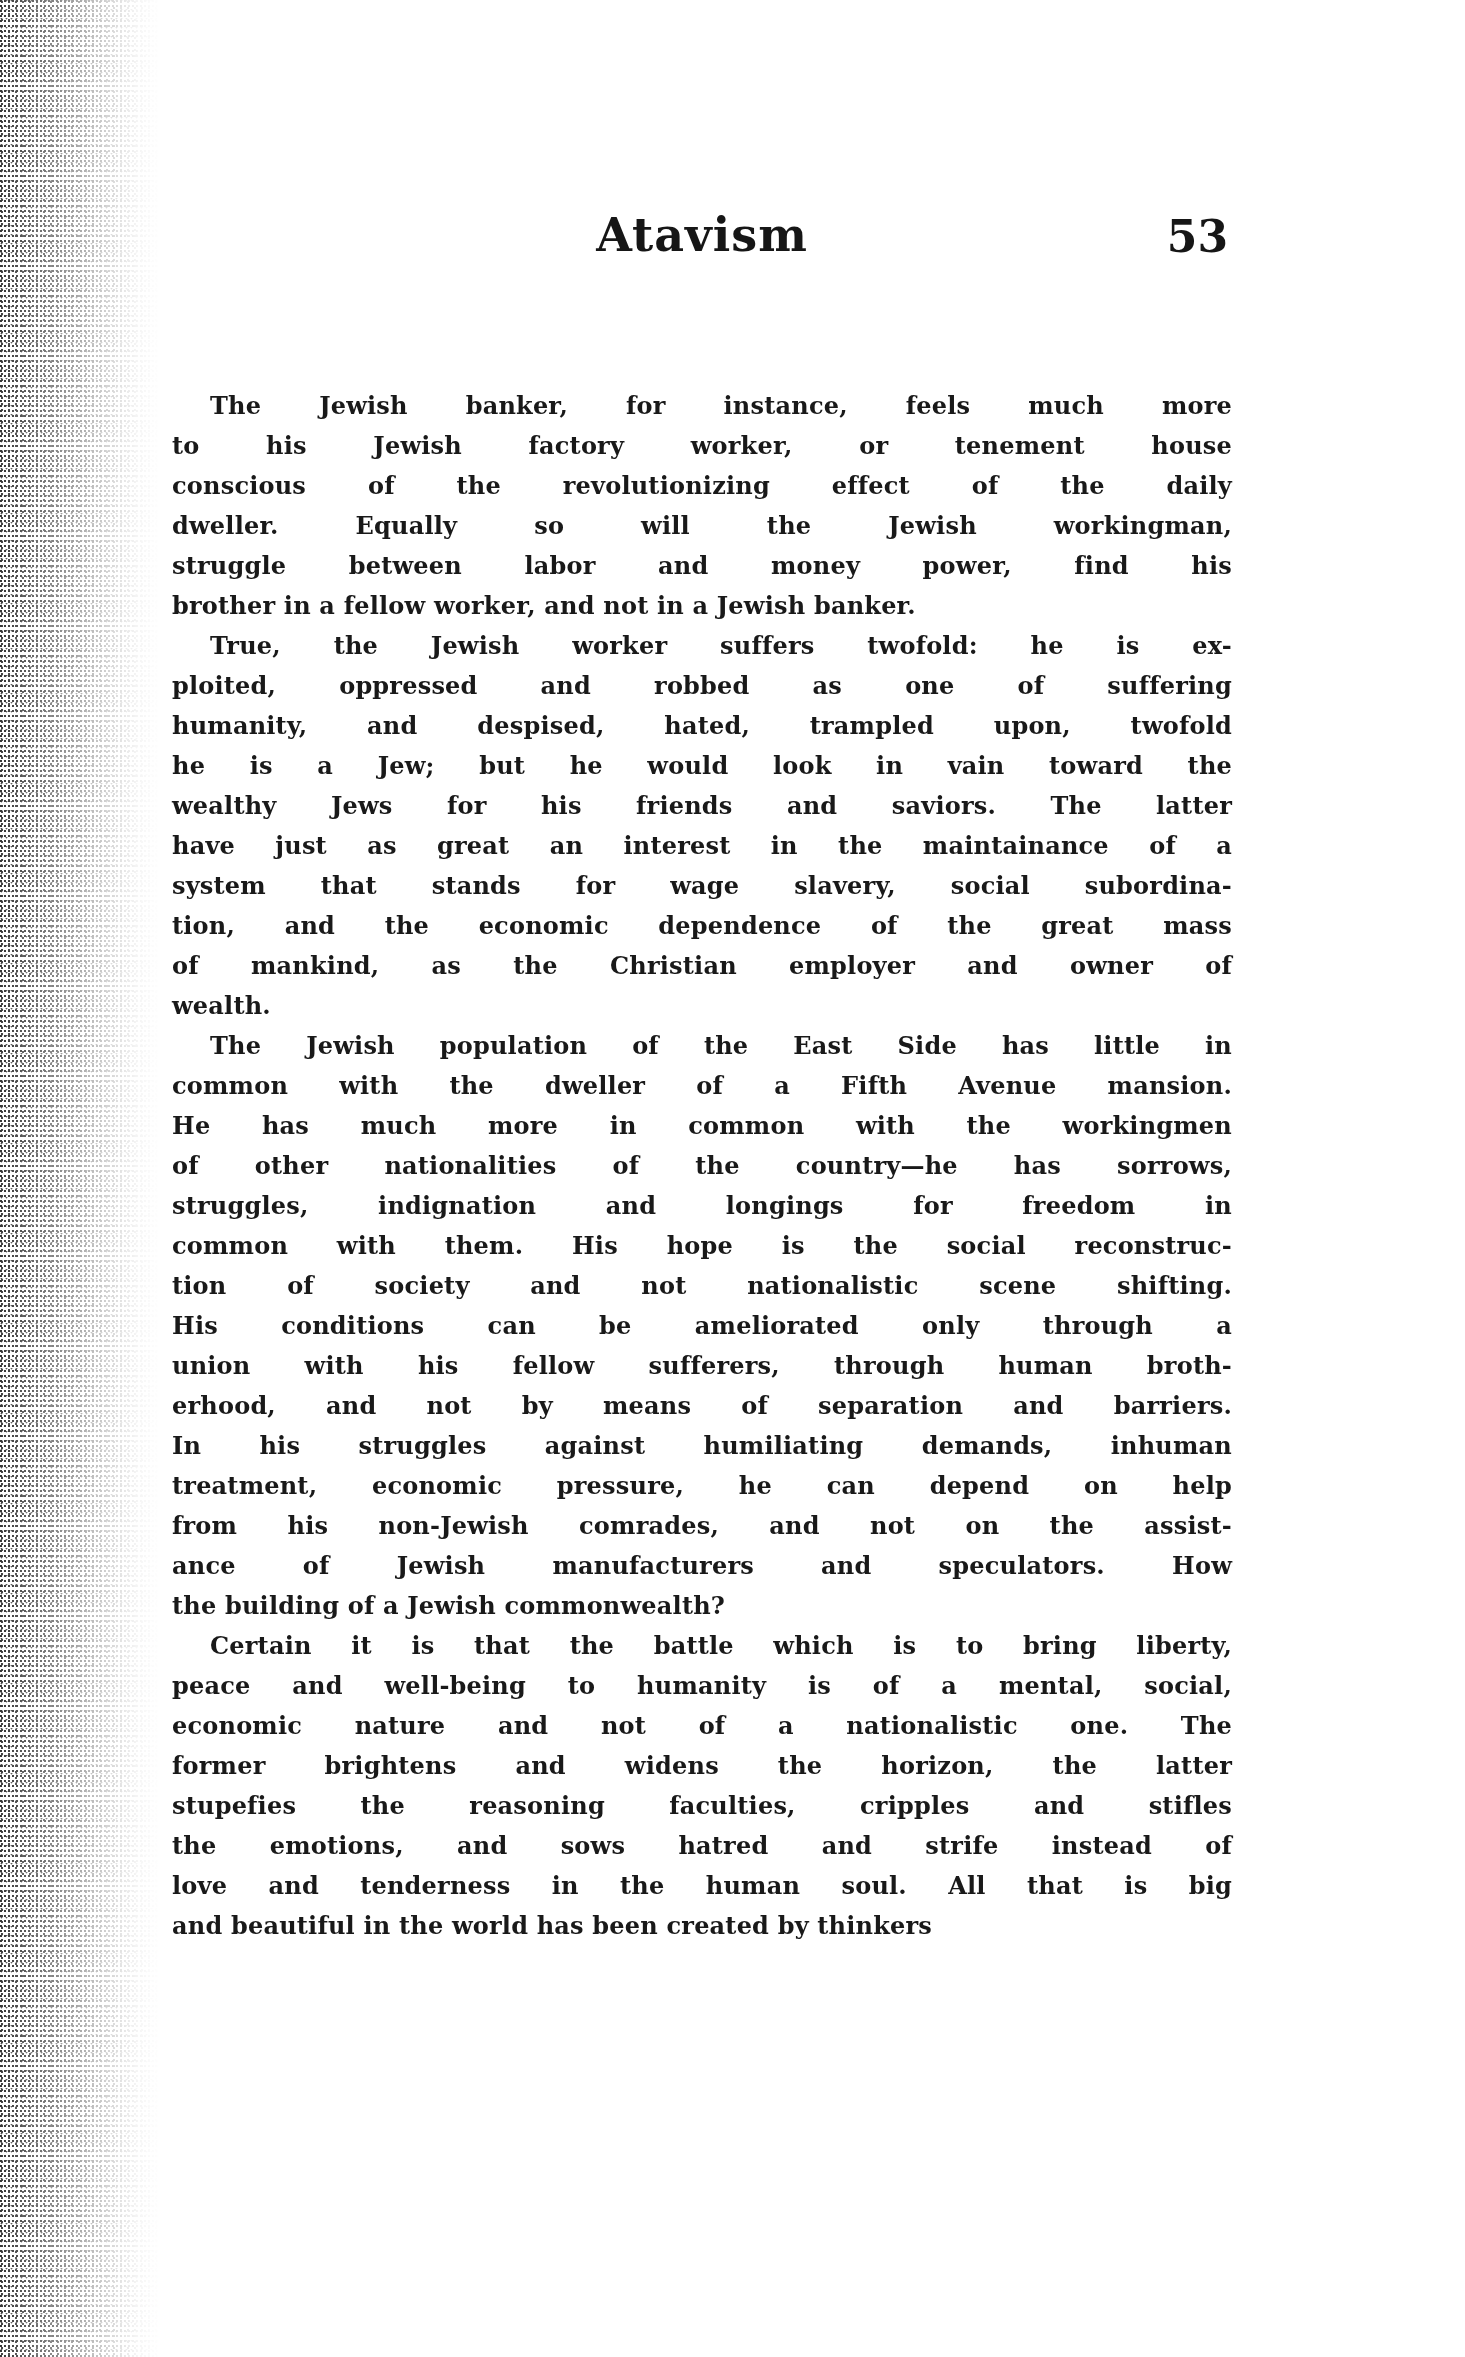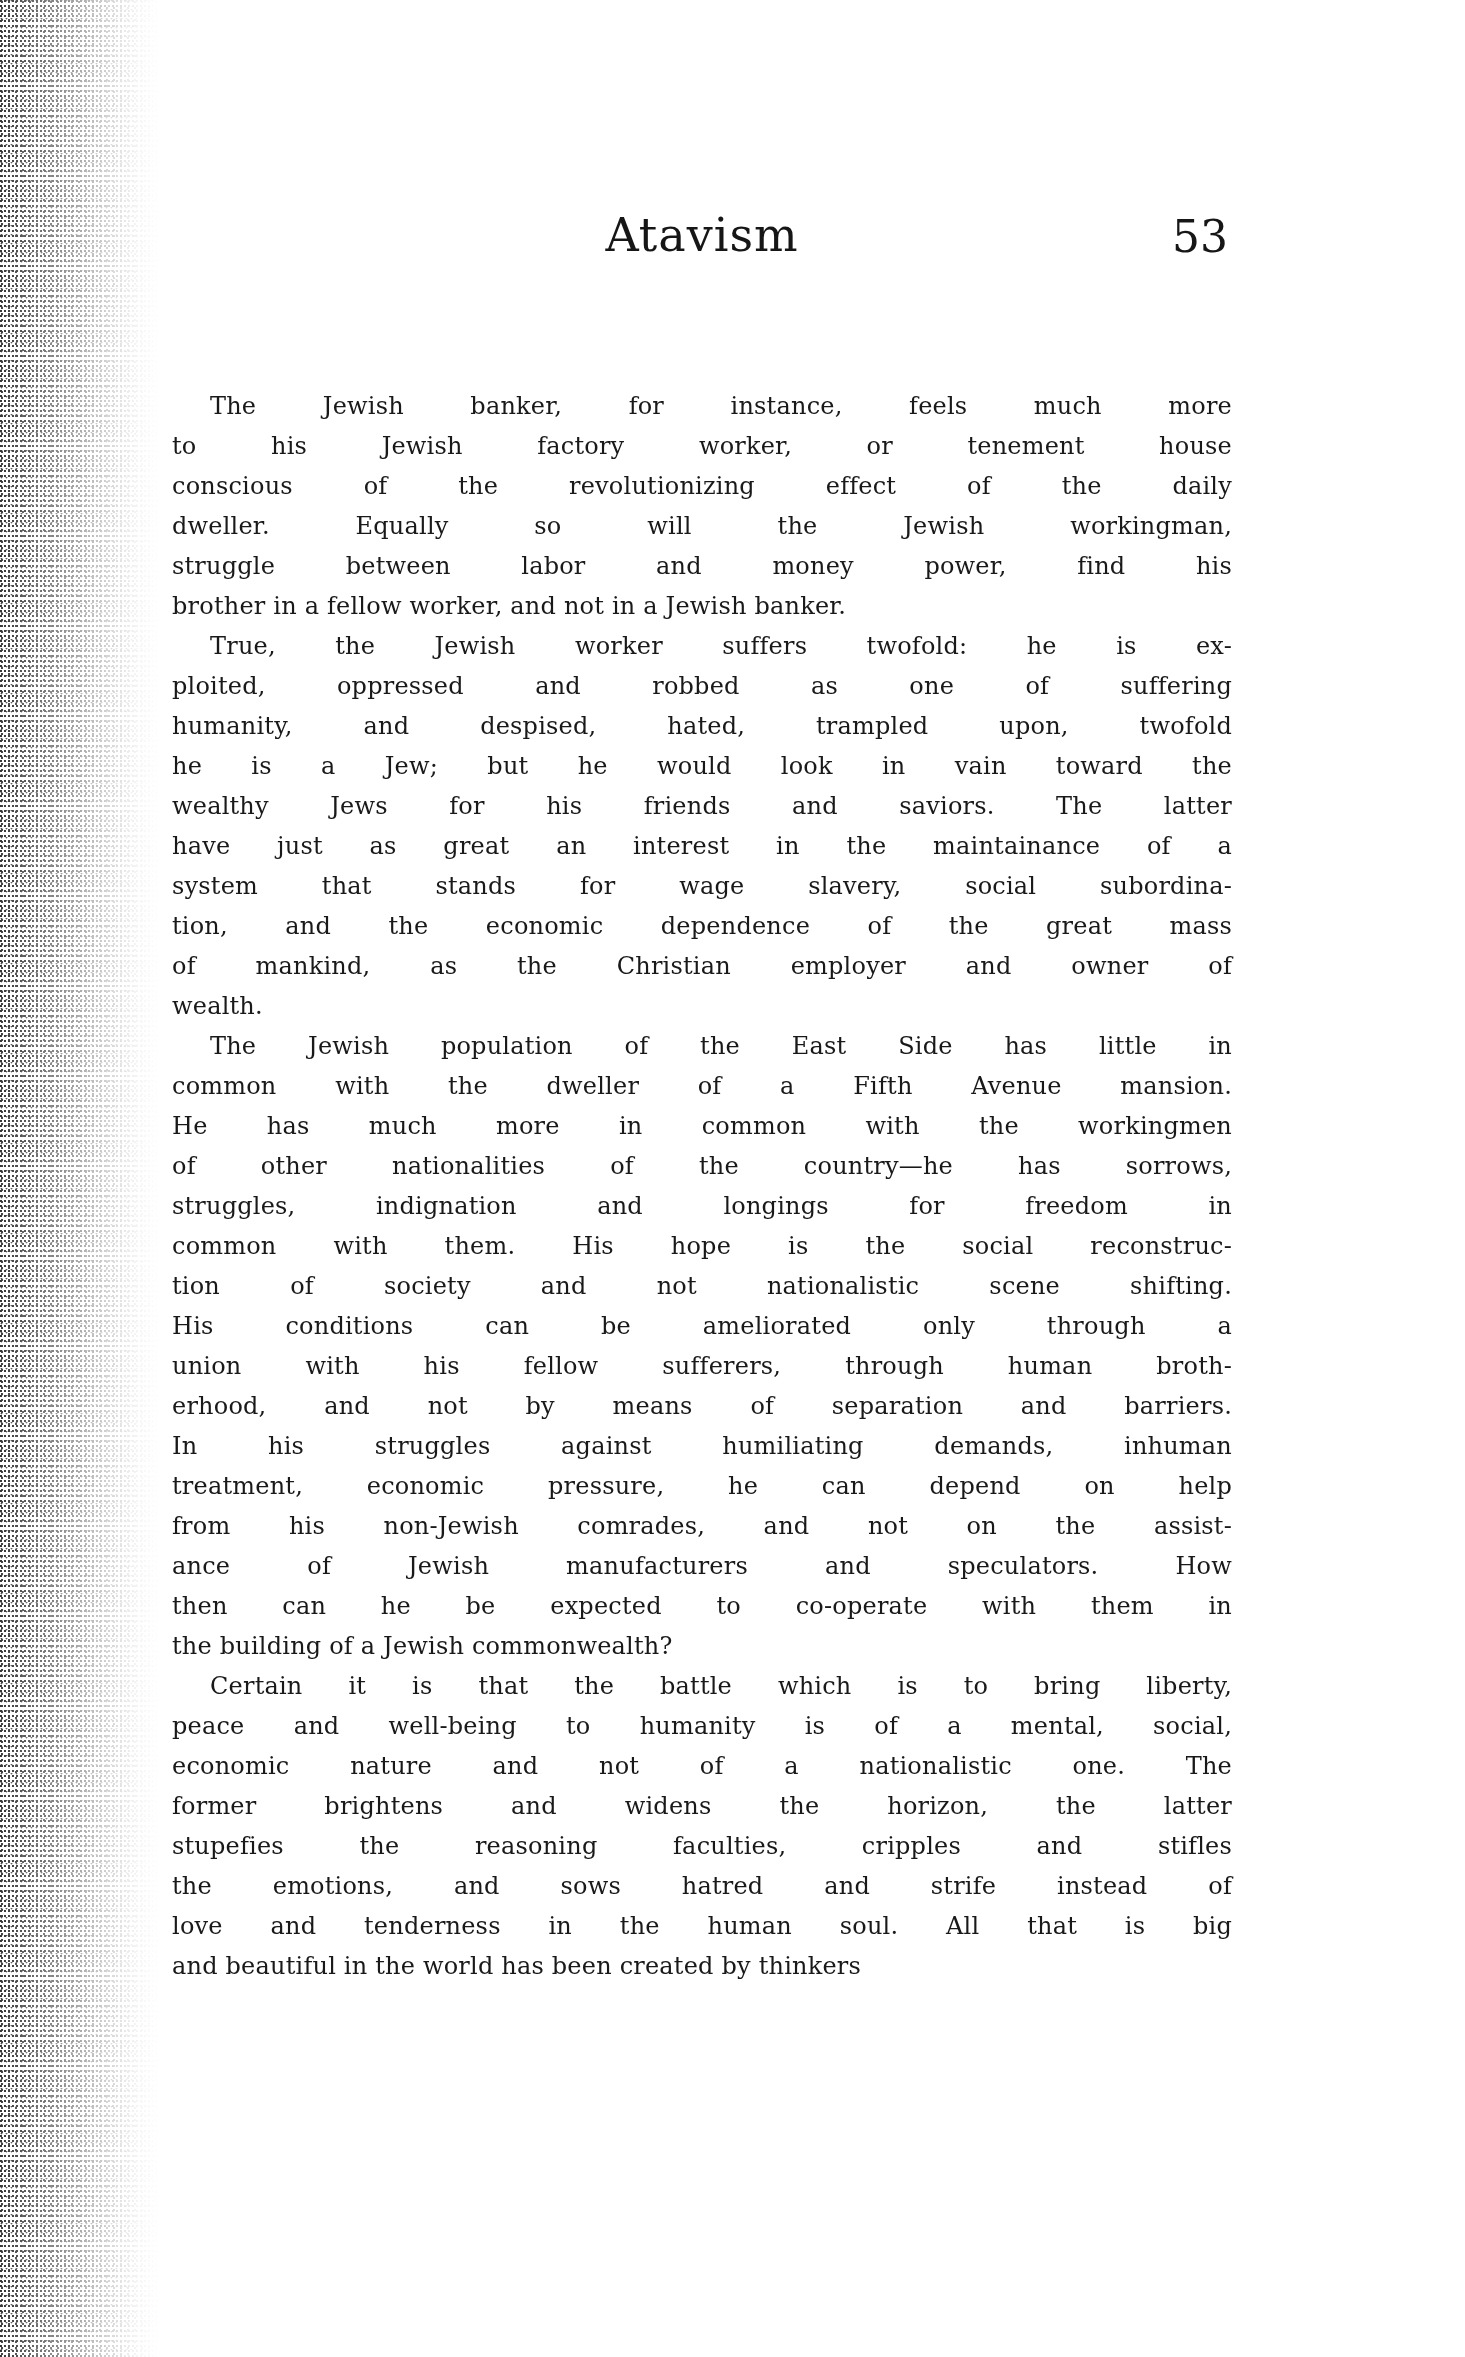--- a/index.html
+++ b/index.html
@@ -6,20 +6,21 @@
   html, body { background: #ffffff; }
   body {
     width: 1465px; height: 2357px;
     font-family: "DejaVu Serif", "Liberation Serif", serif;
   }
   .page {
     position: relative;
     width: 1465px; height: 2357px;
     background: #ffffff;
     overflow: hidden;
+    font-weight: bold;
   }
   
   .gutter-noise {
     position: absolute; left: 0; top: 0; bottom: 0; width: 160px;
     background:
       linear-gradient(90deg,
         rgba(255,255,255,0.05) 0%,
         rgba(255,255,255,0.30) 22%,
         rgba(255,255,255,0.55) 45%,
         rgba(255,255,255,0.80) 68%,
@@ -102,21 +103,20 @@
         <div class="line">struggles, indignation and longings for freedom in</div>
         <div class="line">common with them. His hope is the social reconstruc-</div>
         <div class="line">tion of society and not nationalistic scene shifting.</div>
         <div class="line">His conditions can be ameliorated only through a</div>
         <div class="line">union with his fellow sufferers, through human broth-</div>
         <div class="line">erhood, and not by means of separation and barriers.</div>
         <div class="line">In his struggles against humiliating demands, inhuman</div>
         <div class="line">treatment, economic pressure, he can depend on help</div>
         <div class="line">from his non-Jewish comrades, and not on the assist-</div>
         <div class="line">ance of Jewish manufacturers and speculators. How</div>
-        <div class="line">then can he be expected to co-operate with them in</div>
         <div class="line last">the building of a Jewish commonwealth?</div>
       </div>
       <div class="paragraph">
         <div class="line first">Certain it is that the battle which is to bring liberty,</div>
         <div class="line">peace and well-being to humanity is of a mental, social,</div>
         <div class="line">economic nature and not of a nationalistic one. The</div>
         <div class="line">former brightens and widens the horizon, the latter</div>
         <div class="line">stupefies the reasoning faculties, cripples and stifles</div>
         <div class="line">the emotions, and sows hatred and strife instead of</div>
         <div class="line">love and tenderness in the human soul. All that is big</div>

